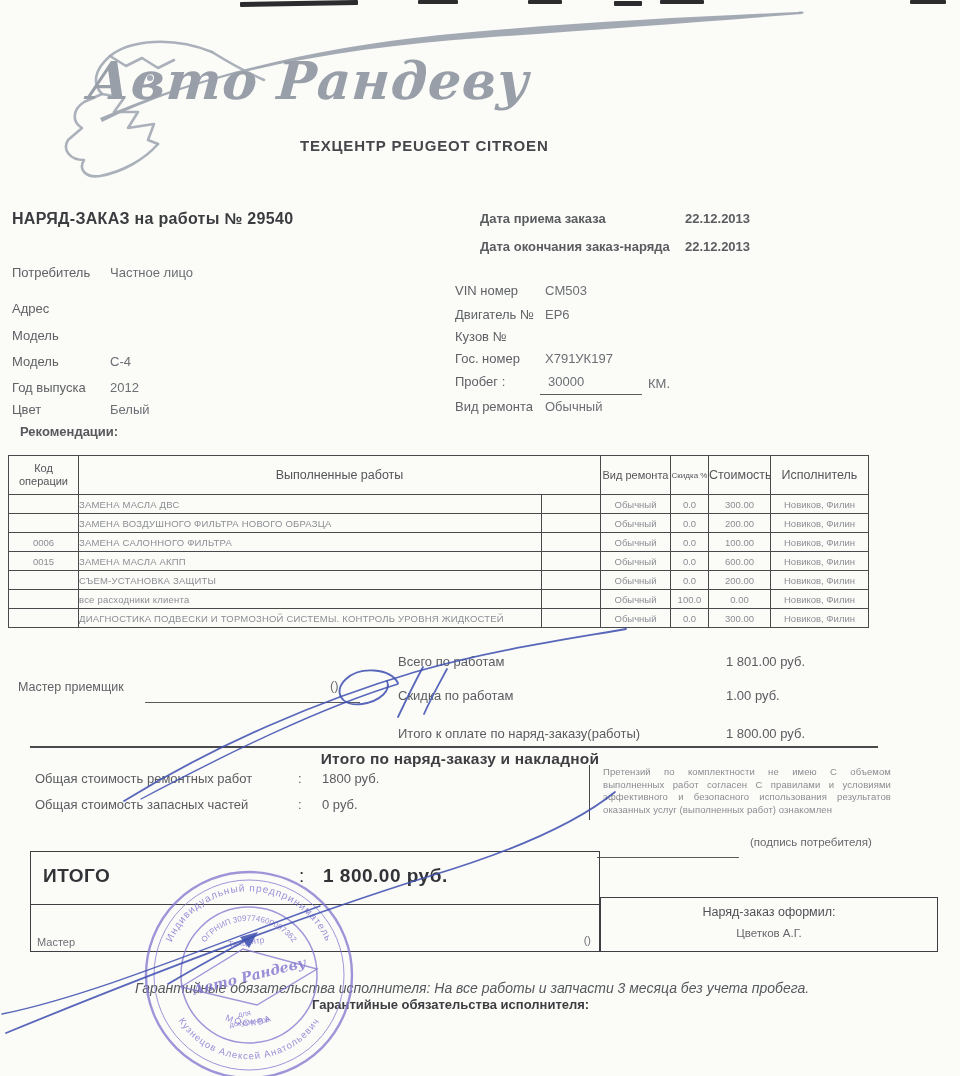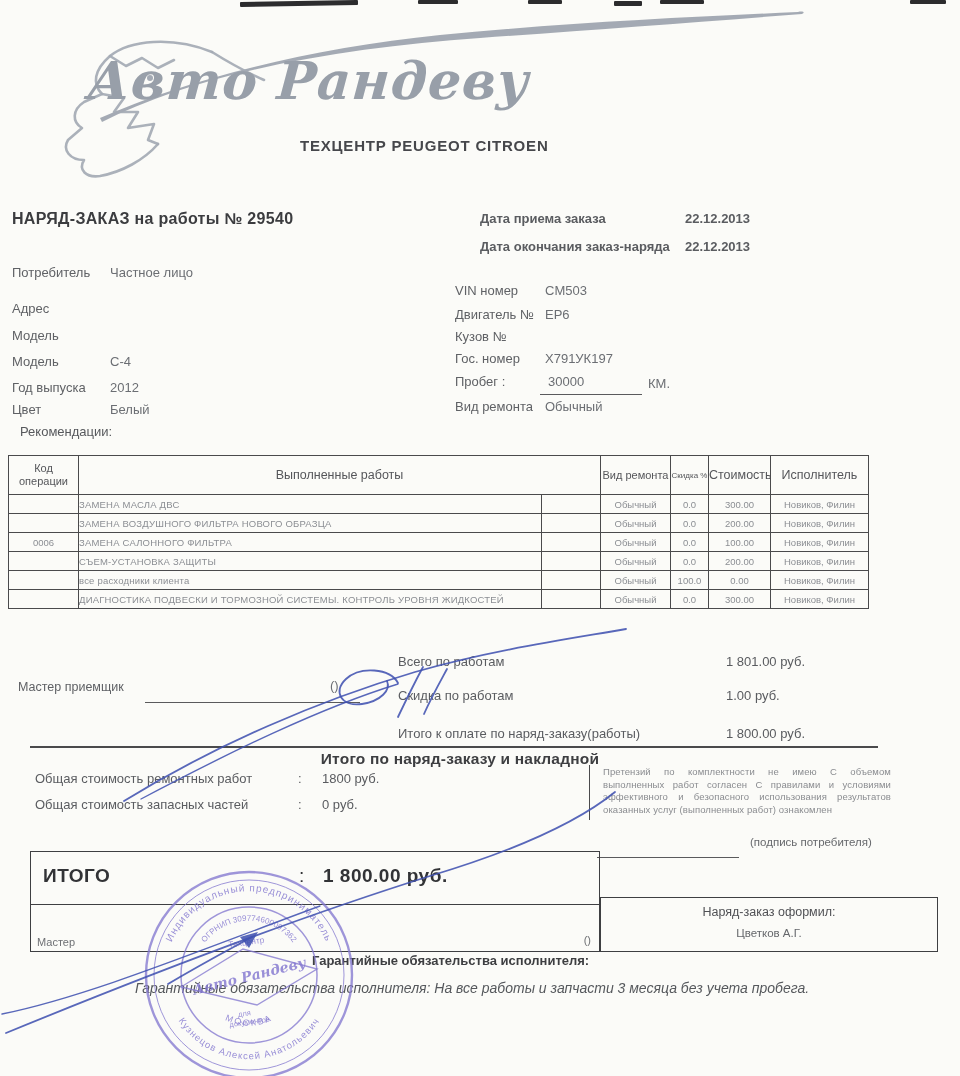--- a/index.html
+++ b/index.html
@@ -11,21 +11,21 @@
   .abs{position:absolute;}
   .lbl{font-size:13px;color:#5a5c60;font-weight:600;}
   .lbl-n{font-size:13px;color:#5f6165;font-weight:400;}
   .val{font-size:13px;color:#6b6e73;}
   .title-bold{font-size:16px;font-weight:700;color:#3b3c3f;letter-spacing:.3px;}
   .subtitle{font-size:15px;font-weight:700;color:#46474b;letter-spacing:.8px;}
   .gothic{
     font-family:"DejaVu Serif",serif;font-style:italic;font-weight:700;
     font-size:52px;color:#989fa9;letter-spacing:1px;transform:skewX(-4deg);
   }
-  .reco{font-size:13px;font-weight:400;color:#56585c;}
+  .reco{font-size:13px;font-weight:700;color:#56585c;}
 
   
   table.works{position:absolute;left:8px;top:455px;width:860px;
     border-collapse:collapse;table-layout:fixed;}
   table.works th,table.works td{border:1px solid #4a4a4c;overflow:hidden;
     white-space:nowrap;padding:0;}
   table.works thead th{height:38px;font-weight:400;color:#55565a;background:transparent;}
   .h-code{font-size:11px;line-height:13px;white-space:normal!important;}
   .h-works{font-size:12.5px;}
   .h-type{font-size:11px;}
@@ -47,21 +47,21 @@
   .thinline{background:#5a5a5c;height:1px;}
   .grand-title{font-size:15.5px;font-weight:700;color:#3d3e41;text-align:center;letter-spacing:.2px;}
   .claim{font-size:9.5px;line-height:12.5px;color:#8a8c90;text-align:justify;letter-spacing:.1px;}
   .sig-cap{font-size:11.5px;color:#66686c;}
   .box{border:1.6px solid #3e3f42;}
   .itogo{font-size:19px;font-weight:700;color:#323336;letter-spacing:.5px;}
   .small-check{font-size:9.5px;color:#7c7e82;letter-spacing:.1px;}
   .master{font-size:11px;color:#6e7074;}
   .issued-t{font-size:12.5px;color:#505155;text-align:center;}
   .issued-n{font-size:11.5px;color:#65676b;text-align:center;}
-  .warr-h{font-size:13px;font-weight:700;color:#3d3e41;}
+  .warr-h{font-size:13px;font-weight:700;color:#3d3e41;margin-top:44px;}
   .warr-t{font-size:14px;font-style:italic;color:#55585c;}
   .topdash{position:absolute;background:#2c2c2e;border-radius:1px;}
 
   .sig{fill:none;stroke:var(--ink-blue,#4152b0);stroke-width:1.8;
     stroke-linecap:round;opacity:.88;}
   .sig-thin{stroke-width:1.4;}
   .sig-fill{fill:var(--ink-blue,#4152b0);stroke:none;opacity:.88;}
   .stamp-stroke{fill:none;stroke:var(--stamp-violet,#8478d0);opacity:.78;}
   .stamp-text{fill:var(--stamp-violet,#8478d0);stroke:none;opacity:.82;
     font-family:"Liberation Sans",sans-serif;}
@@ -169,20 +169,29 @@
           <td class="c-cost">200.00</td>
           <td class="c-exec">Новиков, Филин</td>
         </tr>
         <tr>
           <td class="c-code">0006</td>
           <td class="c-work">ЗАМЕНА САЛОННОГО ФИЛЬТРА</td>
           <td class="c-blank"></td>
           <td class="c-type">Обычный</td>
           <td class="c-disc">0.0</td>
           <td class="c-cost">100.00</td>
+          <td class="c-exec">Новиков, Филин</td>
+        </tr>
+        <tr>
+          <td class="c-code">0015</td>
+          <td class="c-work">ЗАМЕНА МАСЛА АКПП</td>
+          <td class="c-blank"></td>
+          <td class="c-type">Обычный</td>
+          <td class="c-disc">0.0</td>
+          <td class="c-cost">600.00</td>
           <td class="c-exec">Новиков, Филин</td>
         </tr>
         <tr>
           <td class="c-code"></td>
           <td class="c-work">СЪЕМ-УСТАНОВКА ЗАЩИТЫ</td>
           <td class="c-blank"></td>
           <td class="c-type">Обычный</td>
           <td class="c-disc">0.0</td>
           <td class="c-cost">200.00</td>
           <td class="c-exec">Новиков, Филин</td>

